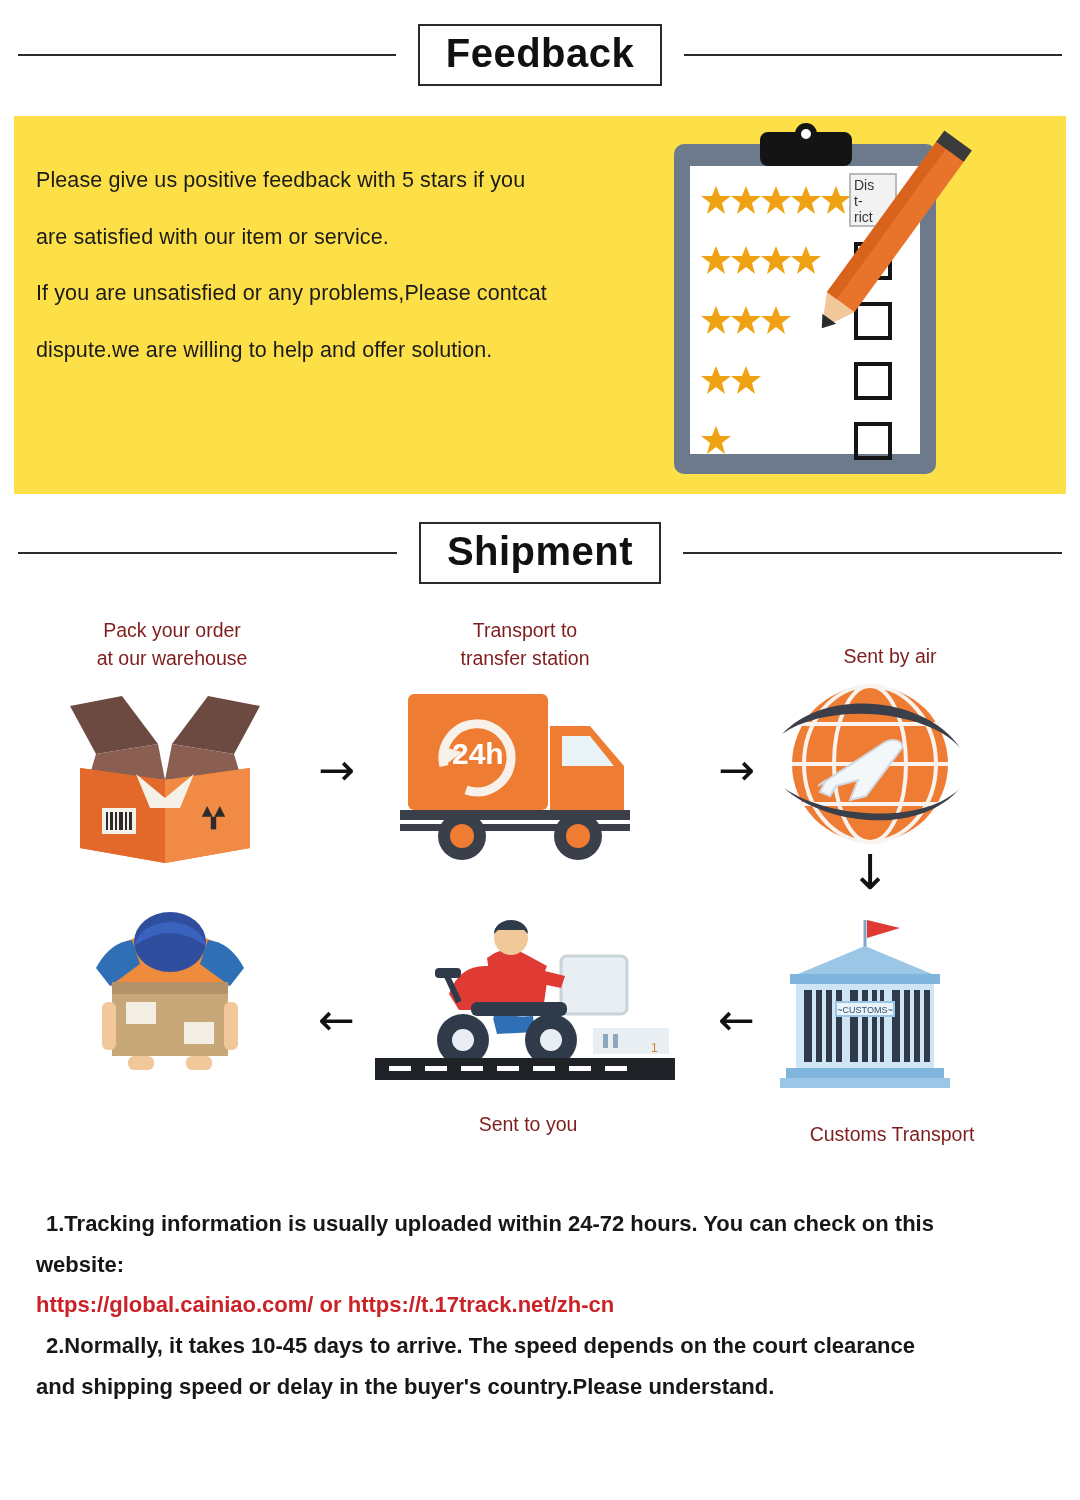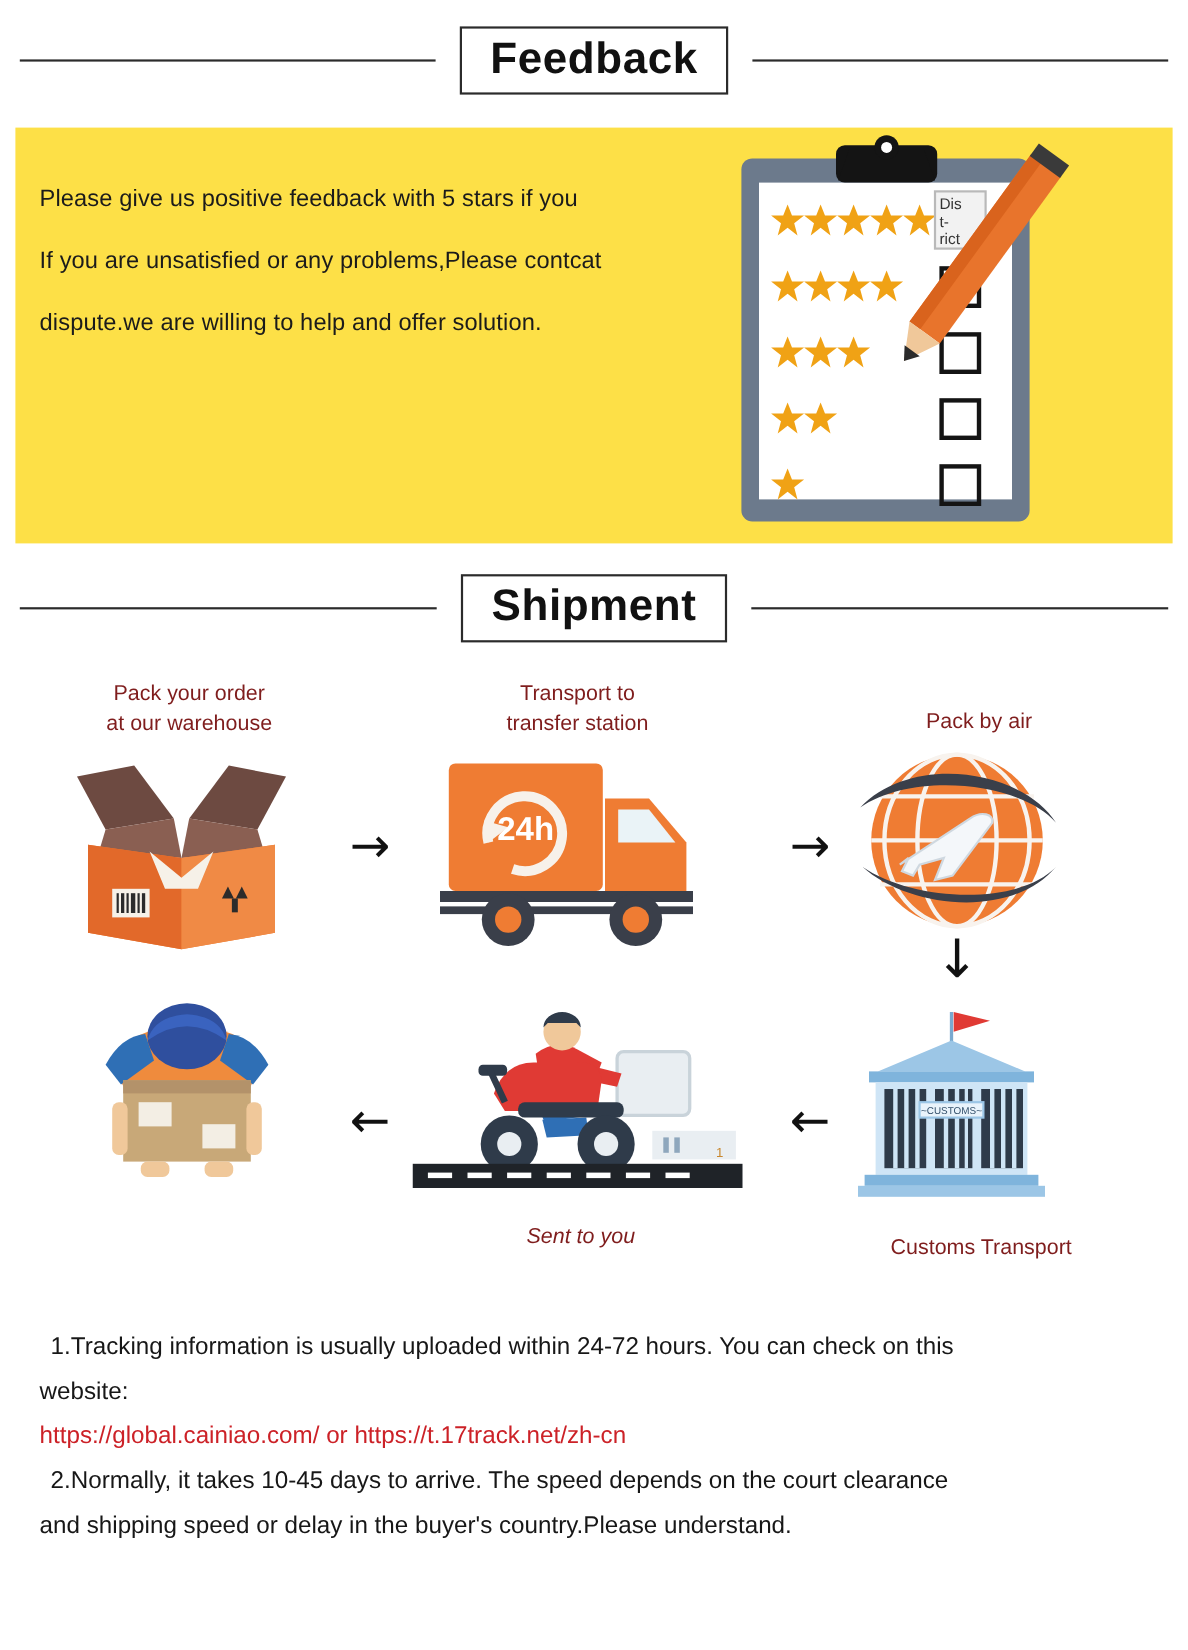--- a/index.html
+++ b/index.html
@@ -94,20 +94,21 @@
     line-height: 1.45;
     width: 260px;
   }
 
   
   .notes {
     margin: 6px 36px 0 36px;
     font-size: 22px;
     line-height: 1.85;
     color: #171717;
+    font-weight: bold;
   }
   .notes .line { white-space: nowrap; }
   .notes .link {
     color: #cc2127;
     text-decoration: none;
   }
   .notes .indent { padding-left: 10px; }
 
   .arrow-glyph {
     position: absolute;
@@ -125,20 +126,21 @@
   <div class="title-box">
     <span>Feedback</span>
   </div>
   <div class="rule"></div>
 </div>
 
 <div class="feedback-band">
 
   <div class="feedback-text">
     <p>Please give us positive feedback with 5 stars if you</p>
+    <p>are satisfied with our item or service.</p>
     <p>If you are unsatisfied or any problems,Please contcat</p>
     <p>dispute.we are willing to help and offer solution.</p>
   </div>
 
   <div class="clipboard-art">
     <svg viewBox="0 0 360 372" width="360" height="372" xmlns="http://www.w3.org/2000/svg">
 
       <rect x="6" y="22" width="262" height="330" rx="10" fill="#6c7a8c"></rect>
       <rect x="22" y="44" width="230" height="288" fill="#ffffff"></rect>
 
@@ -218,21 +220,21 @@
 
   <div class="ship-cap" style="left:42px; top:18px;">
     <div style="white-space:pre-line;">Pack your order
 at our warehouse</div>
   </div>
   <div class="ship-cap" style="left:395px; top:18px;">
     <div style="white-space:pre-line;">Transport to
 transfer station</div>
   </div>
   <div class="ship-cap" style="left:760px; top:44px;">
-    <div style="white-space:pre-line;">Pack by air</div>
+    <div style="white-space:pre-line;">Sent by air</div>
   </div>
 
   <div style="position:absolute; left:50px; top:90px;">
     <svg width="230" height="180" viewBox="0 0 230 180" xmlns="http://www.w3.org/2000/svg">
       <polygon points="20,18 72,8 108,56 46,66" fill="#6d4a41"></polygon>
       <polygon points="210,18 158,8 122,56 184,66" fill="#6d4a41"></polygon>
       <polygon points="46,66 108,56 115,92 40,86" fill="#8a5f52"></polygon>
       <polygon points="184,66 122,56 115,92 190,86" fill="#8a5f52"></polygon>
       <polygon points="30,80 115,92 200,80 200,160 115,175 30,160" fill="#ef7c33"></polygon>
       <polygon points="30,80 115,92 115,175 30,160" fill="#e2692a"></polygon>
@@ -383,21 +385,21 @@
       <rect x="42" y="76" width="116" height="12" fill="#b3926a"></rect>
       <rect x="56" y="96" width="30" height="22" fill="#f3eee4"></rect>
       <rect x="114" y="116" width="30" height="22" fill="#f3eee4"></rect>
       <rect x="32" y="96" width="14" height="48" rx="6" fill="#f0c89a"></rect>
       <rect x="154" y="96" width="14" height="48" rx="6" fill="#f0c89a"></rect>
       <rect x="58" y="150" width="26" height="14" rx="6" fill="#f0c89a"></rect>
       <rect x="116" y="150" width="26" height="14" rx="6" fill="#f0c89a"></rect>
     </svg>
   </div>
 
-  <div class="ship-cap" style="left:398px; top:512px;font-style:italic;">
+  <div class="ship-cap" style="left:398px; top:512px;">
     <div style="white-space:pre-line;">Sent to you</div>
   </div>
   <div class="ship-cap" style="left:762px; top:522px;">
     <div style="white-space:pre-line;">Customs Transport</div>
   </div>
 </div>
 
 <div class="notes">
   <div class="line indent">1.Tracking information is usually uploaded within 24-72 hours. You can check on this</div>
   <div class="line">website:</div>

